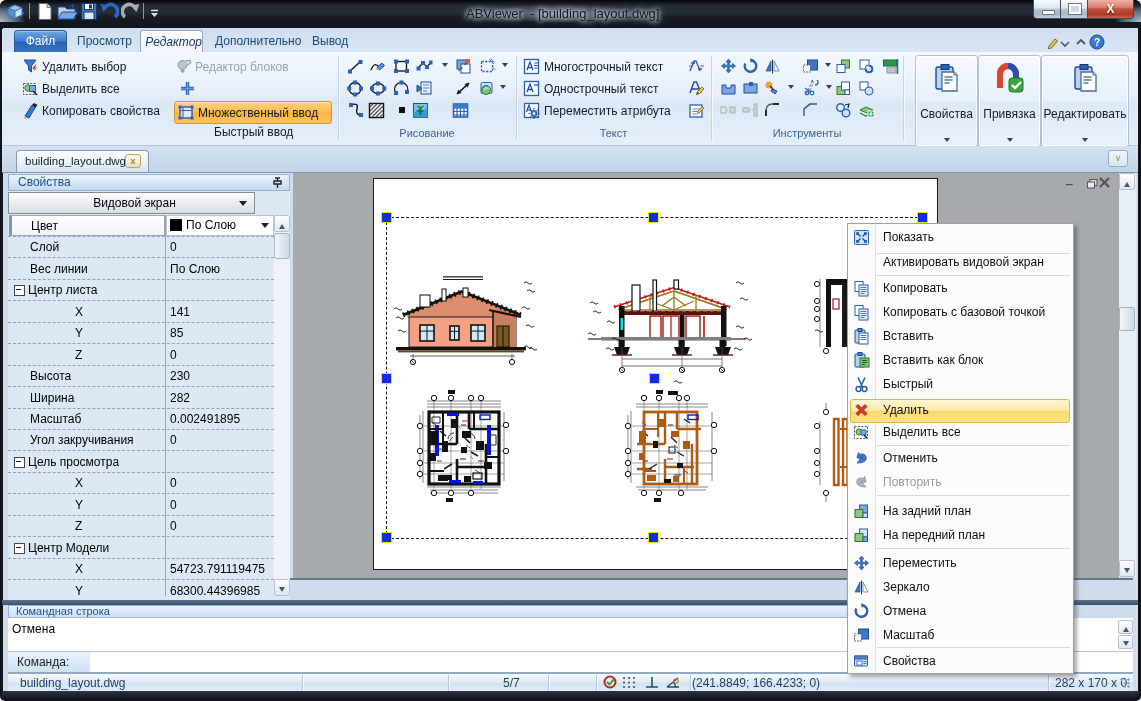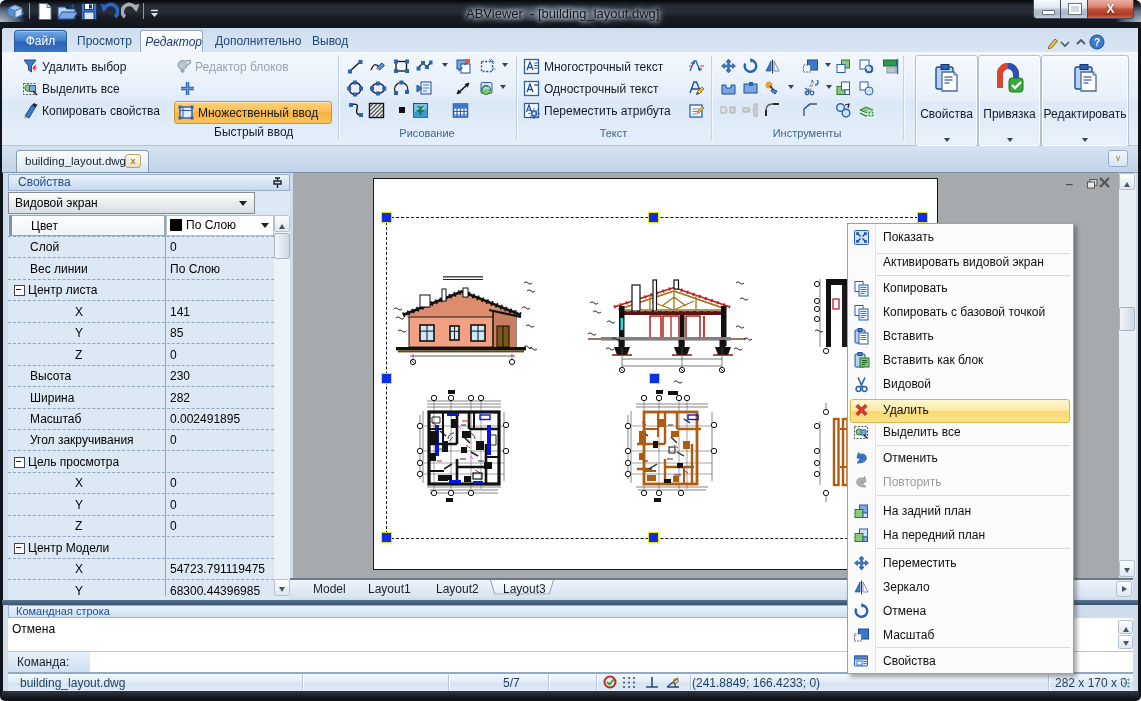--- a/index.html
+++ b/index.html
@@ -50,21 +50,21 @@
       background:linear-gradient(#fbfdfe 0%,#eaf2f9 55%,#d5e3f1 100%);}
   #doctab .t{position:absolute;left:8px;top:4px;font-size:11.5px;color:#16202c;}
   #doctab .x{position:absolute;left:108px;top:3px;width:16px;height:14px;border:1px solid #b9a35f;border-radius:3px;box-sizing:border-box;
       background:linear-gradient(#fdfaf0,#eadfbc);color:#9a8440;font-size:9px;font-weight:bold;text-align:center;line-height:12px;}
   #chevbtn{position:absolute;left:1106px;top:4px;width:20px;height:17px;border:1px solid #98aec6;border-radius:3px;box-sizing:border-box;
       background:linear-gradient(#f2f7fc,#d8e5f2);color:#8a9a45;font-size:9px;text-align:center;line-height:14px;}
   #lpanel{left:8px;top:173px;width:282px;height:431px;background:#dde8f5;}
   #phead{position:absolute;left:0;top:1px;width:282px;height:17px;border:1px solid #96add0;box-sizing:border-box;
      background:linear-gradient(#eaf3fc,#c6d9ef);color:#1c4f93;font-size:12px;line-height:15px;padding-left:9px;}
   #pcombo{position:absolute;left:0;top:19px;width:247px;height:22px;border:1px solid #848b93;box-sizing:border-box;
-     background:linear-gradient(#fefefe,#d7dde3);color:#000;line-height:20px;padding-left:6px;}
+     background:linear-gradient(#fefefe,#d7dde3);color:#000;line-height:20px;padding-left:6px;text-align:center;}
   #pgrid{position:absolute;left:0;top:42px;width:266px;height:381px;background:#dde8f5;overflow:hidden;}
   .prow{position:absolute;left:0;width:266px;height:22px;}
   .prow .dash{position:absolute;left:0;bottom:0;width:266px;height:0;border-bottom:1px dashed #8fa3bb;}
   .plbl{position:absolute;color:#000;}
   .pm{position:absolute;left:6px;width:9px;height:9px;border:1px solid #444;background:#fff;}
   .pm i{position:absolute;left:1px;top:3px;width:5px;height:1px;background:#222;}
   #pcolsep{position:absolute;left:157px;top:0;width:1px;height:381px;background:#94a6bd;}
   #pvscroll{position:absolute;left:266px;top:42px;width:16px;height:381px;background:#edf2f8;}
   .sbtn{position:absolute;left:0px;width:16px;height:17px;border:1px solid #b5c2d1;border-radius:2px;box-sizing:border-box;
      background:linear-gradient(#fdfefe,#dfe7ef);}
@@ -942,30 +942,20 @@
       <div class="sbtn" style="top:0">
         <i style="top:5px;border-bottom:5px solid #44586c"></i>
       </div>
       <div class="sthumb" style="top:134px;height:24px"></div>
       <div class="sbtn" style="top:387px">
         <i style="top:7px;border-top:5px solid #44586c"></i>
       </div>
     </div>
 
   <div class="abs" id="ltabline"></div>
-  <div class="abs" id="ltabs">
-      <div id="ltab3"></div>
-      <div class="ltab" style="left:23px;">Model</div>
-      <div class="ltab" style="left:78px;">Layout1</div>
-      <div class="ltab" style="left:146px;">Layout2</div>
-      <div class="ltab" style="left:213px;">Layout3</div>
-      <div class="sbtn" style="left:826px;top:1px;width:16px;height:16px">
-        <i style="left:5px;top:4px;border-left:5px solid #44586c"></i>
-      </div>
-    </div>
   <div class="abs" id="dstrip"></div>
 
   <div class="abs" id="cmdhead">
       <div class="t">Командная строка</div>
       <div style="position:absolute;right:8px;top:0px"><svg width="11" height="12" viewBox="0 0 11 12" style="">
           <path d="M3 1 h5 M5.5 1 v3 M2 4 h7 v3 h-7 Z M5.5 7 v4" stroke="#222" stroke-width="1.4" fill="none"></path>
         </svg></div>
     </div>
   <div class="abs" id="cmdbody">
       <div class="t">Отмена</div>
@@ -1044,21 +1034,21 @@
           <use href="#i-copy"></use>
         </svg></div>
       <div class="mi" style="top:105px">Вставить</div>
       <div class="micon" style="top:104px"><svg width="17" height="17" viewBox="0 0 17 17">
           <use href="#i-paste"></use>
         </svg></div>
       <div class="mi" style="top:129px">Вставить как блок</div>
       <div class="micon" style="top:128px"><svg width="17" height="17" viewBox="0 0 17 17">
           <use href="#i-pasteb"></use>
         </svg></div>
-      <div class="mi" style="top:153px">Видовой</div>
+      <div class="mi" style="top:153px">Быстрый</div>
       <div class="micon" style="top:152px"><svg width="17" height="17" viewBox="0 0 17 17">
           <use href="#i-cut"></use>
         </svg></div>
       <div class="mi" style="top:179px">Удалить</div>
       <div class="micon" style="top:178px"><svg width="17" height="17" viewBox="0 0 17 17">
           <use href="#i-del"></use>
         </svg></div>
       <div class="mi" style="top:201px">Выделить все</div>
       <div class="micon" style="top:200px"><svg width="17" height="17" viewBox="0 0 17 17">
           <use href="#i-selall"></use>

